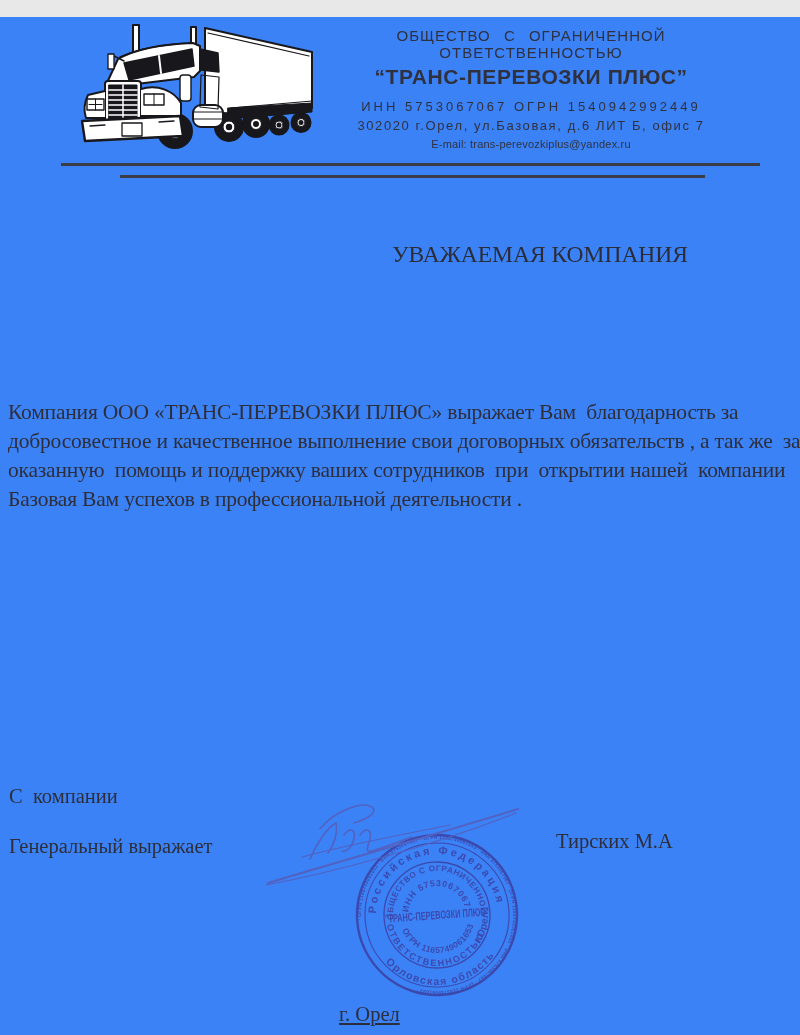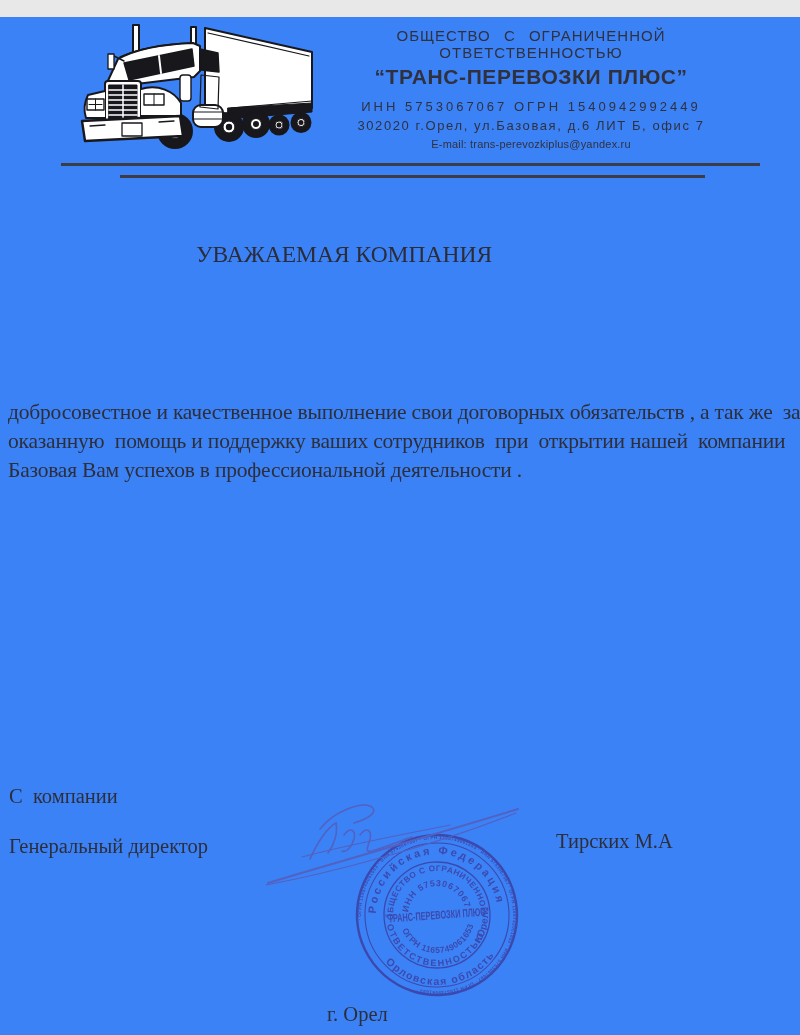--- a/index.html
+++ b/index.html
@@ -18,35 +18,35 @@
   .lh-company{font-size:21px;font-weight:700;letter-spacing:.6px;margin-top:4px;}
   .lh-inn{font-size:13px;letter-spacing:3px;margin-top:10px;}
   .lh-address{font-size:13px;letter-spacing:1.6px;margin-top:4px;}
   .lh-email{font-size:11px;letter-spacing:.2px;margin-top:5px;}
   .truck{position:absolute;left:80px;top:2px;width:240px;height:142px;}
   .rule{position:absolute;height:2.6px;background:#3b3c46;}
   .rule1{left:61px;top:146px;width:699px;}
   .rule2{left:120px;top:158px;width:585px;}
   
   .heading{
-    position:absolute;left:0;top:220px;width:688px;text-align:center;
+    position:absolute;left:0;top:220px;width:688px;text-align:right;
     font-size:23.5px;line-height:35px;color:#2b2c38;
   }
   
   .body-text{
     position:absolute;left:8px;top:381px;width:792px;
     font-size:21.5px;line-height:29px;letter-spacing:-.2px;color:#2d2e3a;
   }
   .pre{white-space:pre;}
   
   .closing-label{position:absolute;font-size:20.5px;color:#2d2e3a;}
   .salutation{left:9px;top:768px;}
   .signer-title{left:9px;top:818px;}
   .signer-name{left:556px;top:813px;}
-  .city{left:327px;top:986px;}
+  .city{left:339px;top:986px;text-decoration:underline;}
   
   .signature{position:absolute;left:250px;top:778px;width:280px;height:100px;z-index:3;}
   .stamp{position:absolute;left:354px;top:815px;width:166px;height:166px;z-index:2;opacity:.94;}
   .stamp text{font-family:"Liberation Sans", sans-serif;font-weight:700;fill:#3c46aa;}
 </style>
 </head>
 <body>
 
 <div class="page">
 
@@ -124,27 +124,28 @@
   </div>
 
   <div class="rule rule1"></div>
   <div class="rule rule2"></div>
 
   <div class="heading">
     <div>УВАЖАЕМАЯ КОМПАНИЯ</div>
   </div>
 
   <div class="body-text">
+    <div class="pre">Компания ООО «ТРАНС-ПЕРЕВОЗКИ ПЛЮС» выражает Вам  благодарность за</div>
     <div class="pre">добросовестное и качественное выполнение свои договорных обязательств , а так же  за</div>
     <div class="pre">оказанную  помощь и поддержку ваших сотрудников  при  открытии нашей  компании</div>
     <div class="pre">Базовая Вам успехов в профессиональной деятельности .</div>
   </div>
 
   <div class="closing-label salutation pre">С  компании</div>
-  <div class="closing-label signer-title">Генеральный директор</div>
+  <div class="closing-label signer-title">Генеральный выражает</div>
   <div class="closing-label signer-name">Тирских М.А</div>
   <div class="closing-label city">г. Орел</div>
 
   <svg class="stamp" viewBox="0 0 166 166" aria-hidden="true">
     <g transform="rotate(-4 83 83)" fill="none" stroke="#3c46aa">
       <circle cx="83" cy="83" r="80" stroke-width="2.4"></circle>
       <circle cx="83" cy="83" r="72" stroke-width="1.1"></circle>
       <circle cx="83" cy="83" r="53" stroke-width="1.3"></circle>
       <defs>
         <path id="microCirc" d="M7 83 A76 76 0 1 1 159 83 A76 76 0 1 1 7 83"></path>

